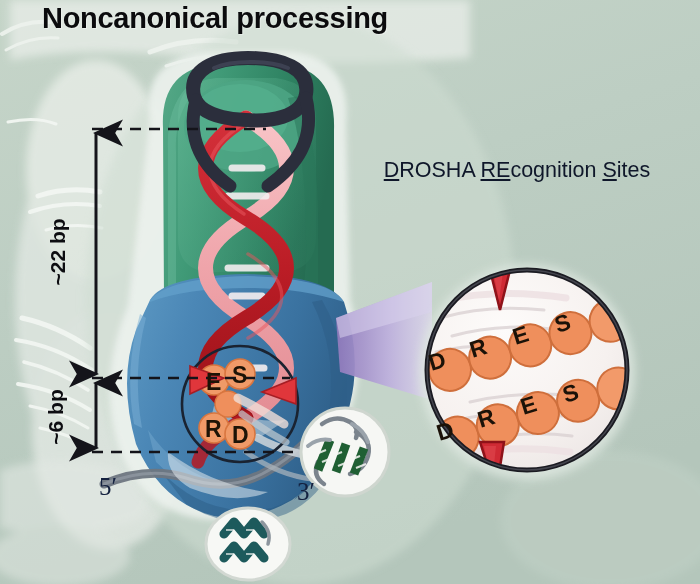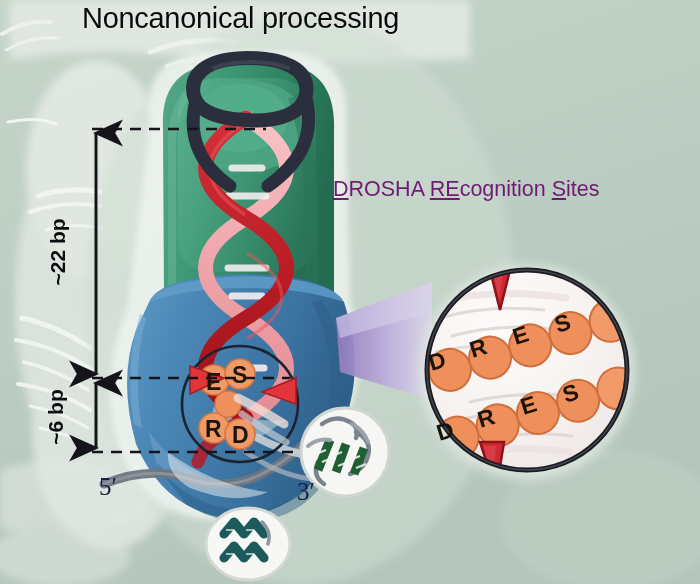--- a/index.html
+++ b/index.html
@@ -17,36 +17,36 @@
   }
 
   
   .bg-layer { position: absolute; inset: 0; pointer-events: none; }
 
   
   #title {
     position: absolute;
     left: 42px; top: 2px;
     font-size: 29px;
-    font-weight: normal;
+    font-weight: bold;
     color: #0b0b0d;
     letter-spacing: -0.3px;
     white-space: nowrap;
     z-index: 40;
     text-shadow: 1px 1px 0 rgba(255,255,255,0.35);
-    margin-left: 40px;
   }
 
   
   #dres-heading {
     position: absolute;
-    left: 333px; top: 176px;
+    left: 333px; top: 157px;
     width: 368px;
     z-index: 40;
-    color: #701a75;
+    color: #0f172a;
+    text-align: center;
     font-size: 21.5px;
     line-height: 26px;
     white-space: nowrap;
   }
   #dres-heading .l1 { display:block; }
   #dres-heading .l2 { display:block; }
   #dres-heading u { text-decoration: underline; text-underline-offset: 2px; }
   .meas-label {
     position: absolute;
     z-index: 33;

